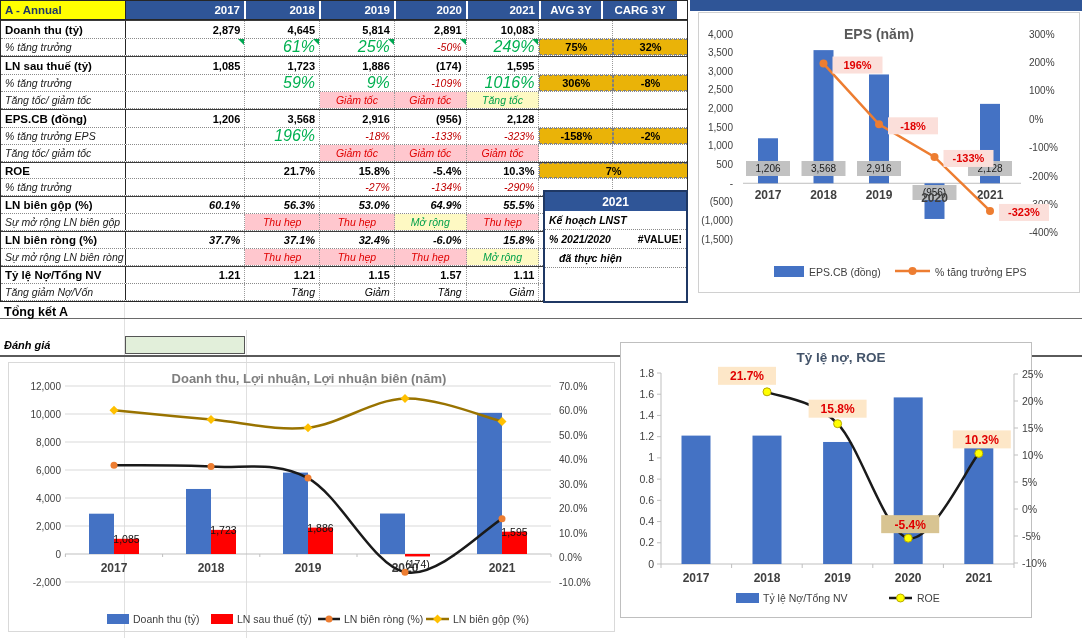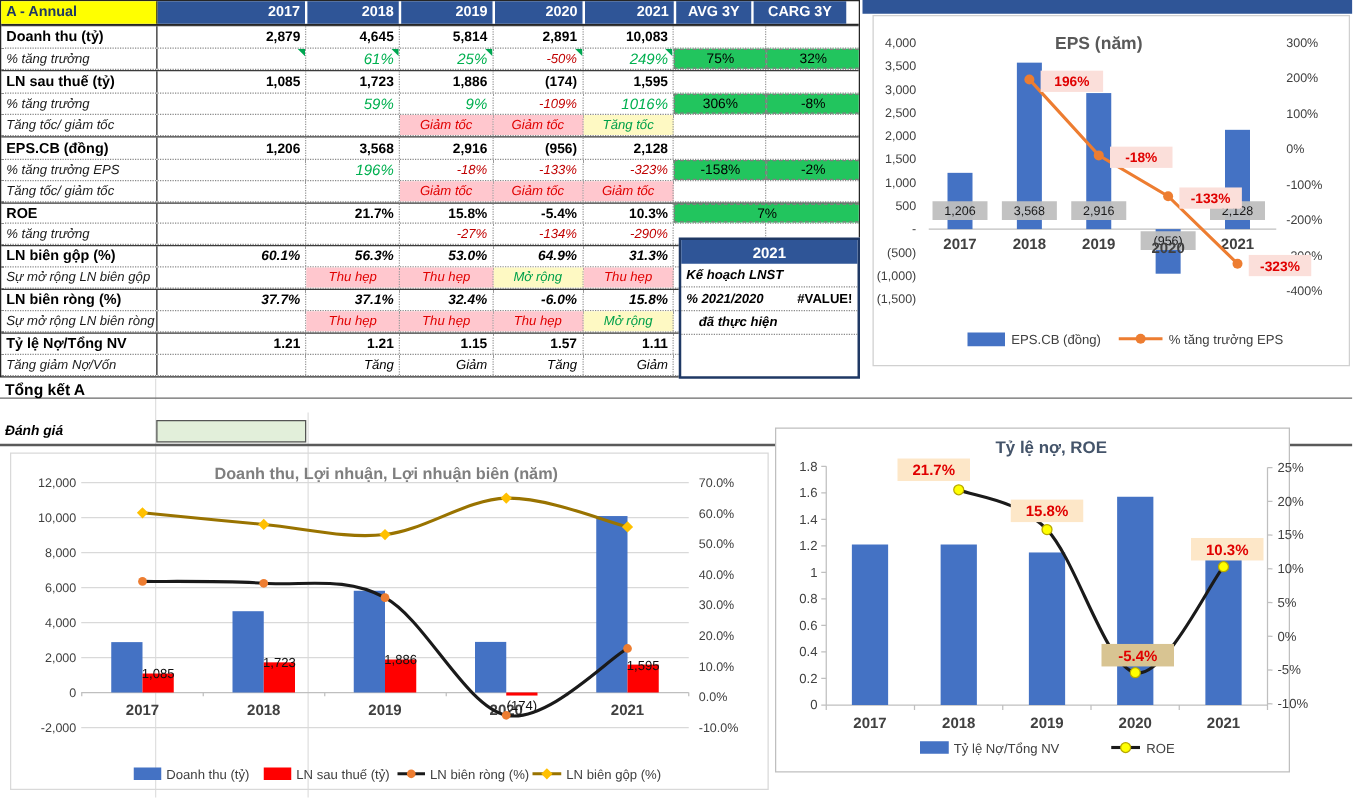--- a/index.html
+++ b/index.html
@@ -19,25 +19,25 @@
   .c:last-child{border-right:none;}
   .lab{justify-content:flex-start;border-right:1px solid #262626;}
   .lab-main{font-weight:bold;font-size:11.5px;}
   .lab-sub{font-style:italic;font-size:10.5px;color:#1a1a1a;}
   .th{background:#2F5597;color:#fff;font-weight:bold;font-size:11.5px;border-right:2px solid #fff;}
   .th-c{justify-content:center;}
   .corner{background:#FFFF00;color:#1F3864;font-weight:bold;font-size:11.5px;
           justify-content:flex-start;border-right:1px solid #262626;}
   .s-num{font-weight:bold;}
   .s-numi{font-weight:bold;font-style:italic;}
-  .s-pos{color:#00B050;font-style:italic;font-size:12px;}
+  .s-pos{color:#00B050;font-style:italic;font-size:16px;}
   .s-neg{color:#C00000;font-style:italic;font-size:10.5px;}
   .s-bad{background:#FFC7CE;color:#E00000;font-style:italic;justify-content:center;font-size:10.5px;}
   .s-good{background:#fef9c3;color:#00A04A;font-style:italic;justify-content:center;font-size:10.5px;}
-  .s-avg{background:#22c55e;font-weight:normal;justify-content:center;border:1px dashed #7f7f7f;}
+  .s-avg{background:#eab308;font-weight:bold;justify-content:center;border:1px dashed #7f7f7f;}
   .s-it{font-style:italic;font-size:10.5px;}
   .gmark{position:absolute;top:0;right:0;width:0;height:0;
          border-top:6px solid #00A651;border-left:6px solid transparent;}
   
   .vline{position:absolute;width:1px;background:#E0E0E0;z-index:0;}
   .hline{position:absolute;left:0;width:1082px;z-index:1;}
   #section-title{position:absolute;left:4px;top:305px;font-size:12.5px;font-weight:bold;z-index:2;}
   #eval-label{position:absolute;left:4px;top:339px;font-size:11px;font-weight:bold;font-style:italic;z-index:2;}
   #eval-cell{position:absolute;left:125px;top:336px;width:120px;height:18px;background:#E2EFDA;
              border:1px solid #555;box-sizing:border-box;z-index:2;}
@@ -179,21 +179,21 @@
         <div class="c s-neg" style="width: 73px;">-290%</div>
         <div class="c" style="width: 74px;"></div>
         <div class="c" style="width: 74px;"></div>
       </div>
       <div class="trow r-main" style="height: 18px;">
         <div class="c lab lab-main" style="width: 125px;">LN biên gộp (%)</div>
         <div class="c s-numi" style="width: 120px;">60.1%</div>
         <div class="c s-numi" style="width: 75px;">56.3%</div>
         <div class="c s-numi" style="width: 75px;">53.0%</div>
         <div class="c s-numi" style="width: 72px;">64.9%</div>
-        <div class="c s-numi" style="width: 73px;">31.3%</div>
+        <div class="c s-numi" style="width: 73px;">55.5%</div>
         <div class="c" style="width: 74px;"></div>
         <div class="c" style="width: 74px;"></div>
       </div>
       <div class="trow" style="height: 17px;">
         <div class="c lab lab-sub" style="width: 125px;">Sự mở rộng LN biên gộp</div>
         <div class="c" style="width: 120px;"></div>
         <div class="c s-bad" style="width: 75px;">Thu hẹp</div>
         <div class="c s-bad" style="width: 75px;">Thu hẹp</div>
         <div class="c s-good" style="width: 72px;">Mở rộng</div>
         <div class="c s-bad" style="width: 73px;">Thu hẹp</div>

